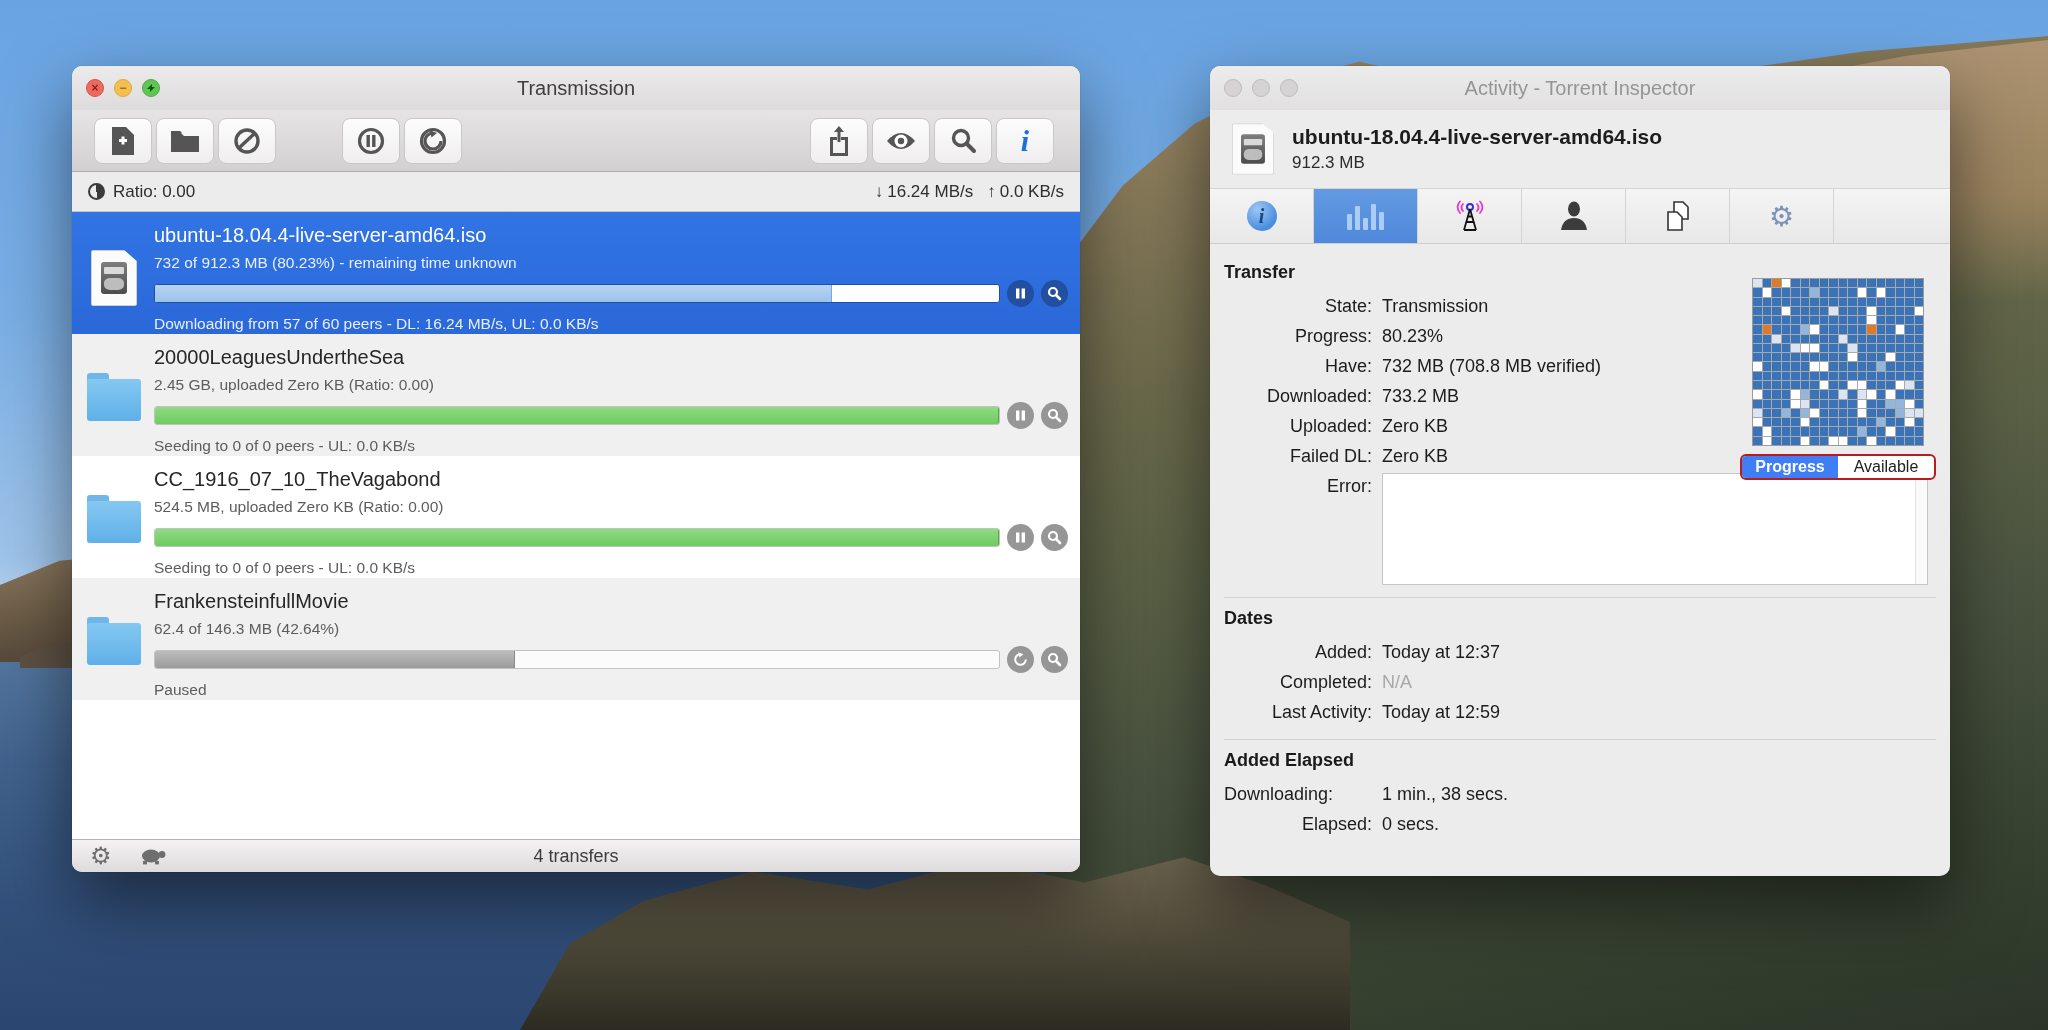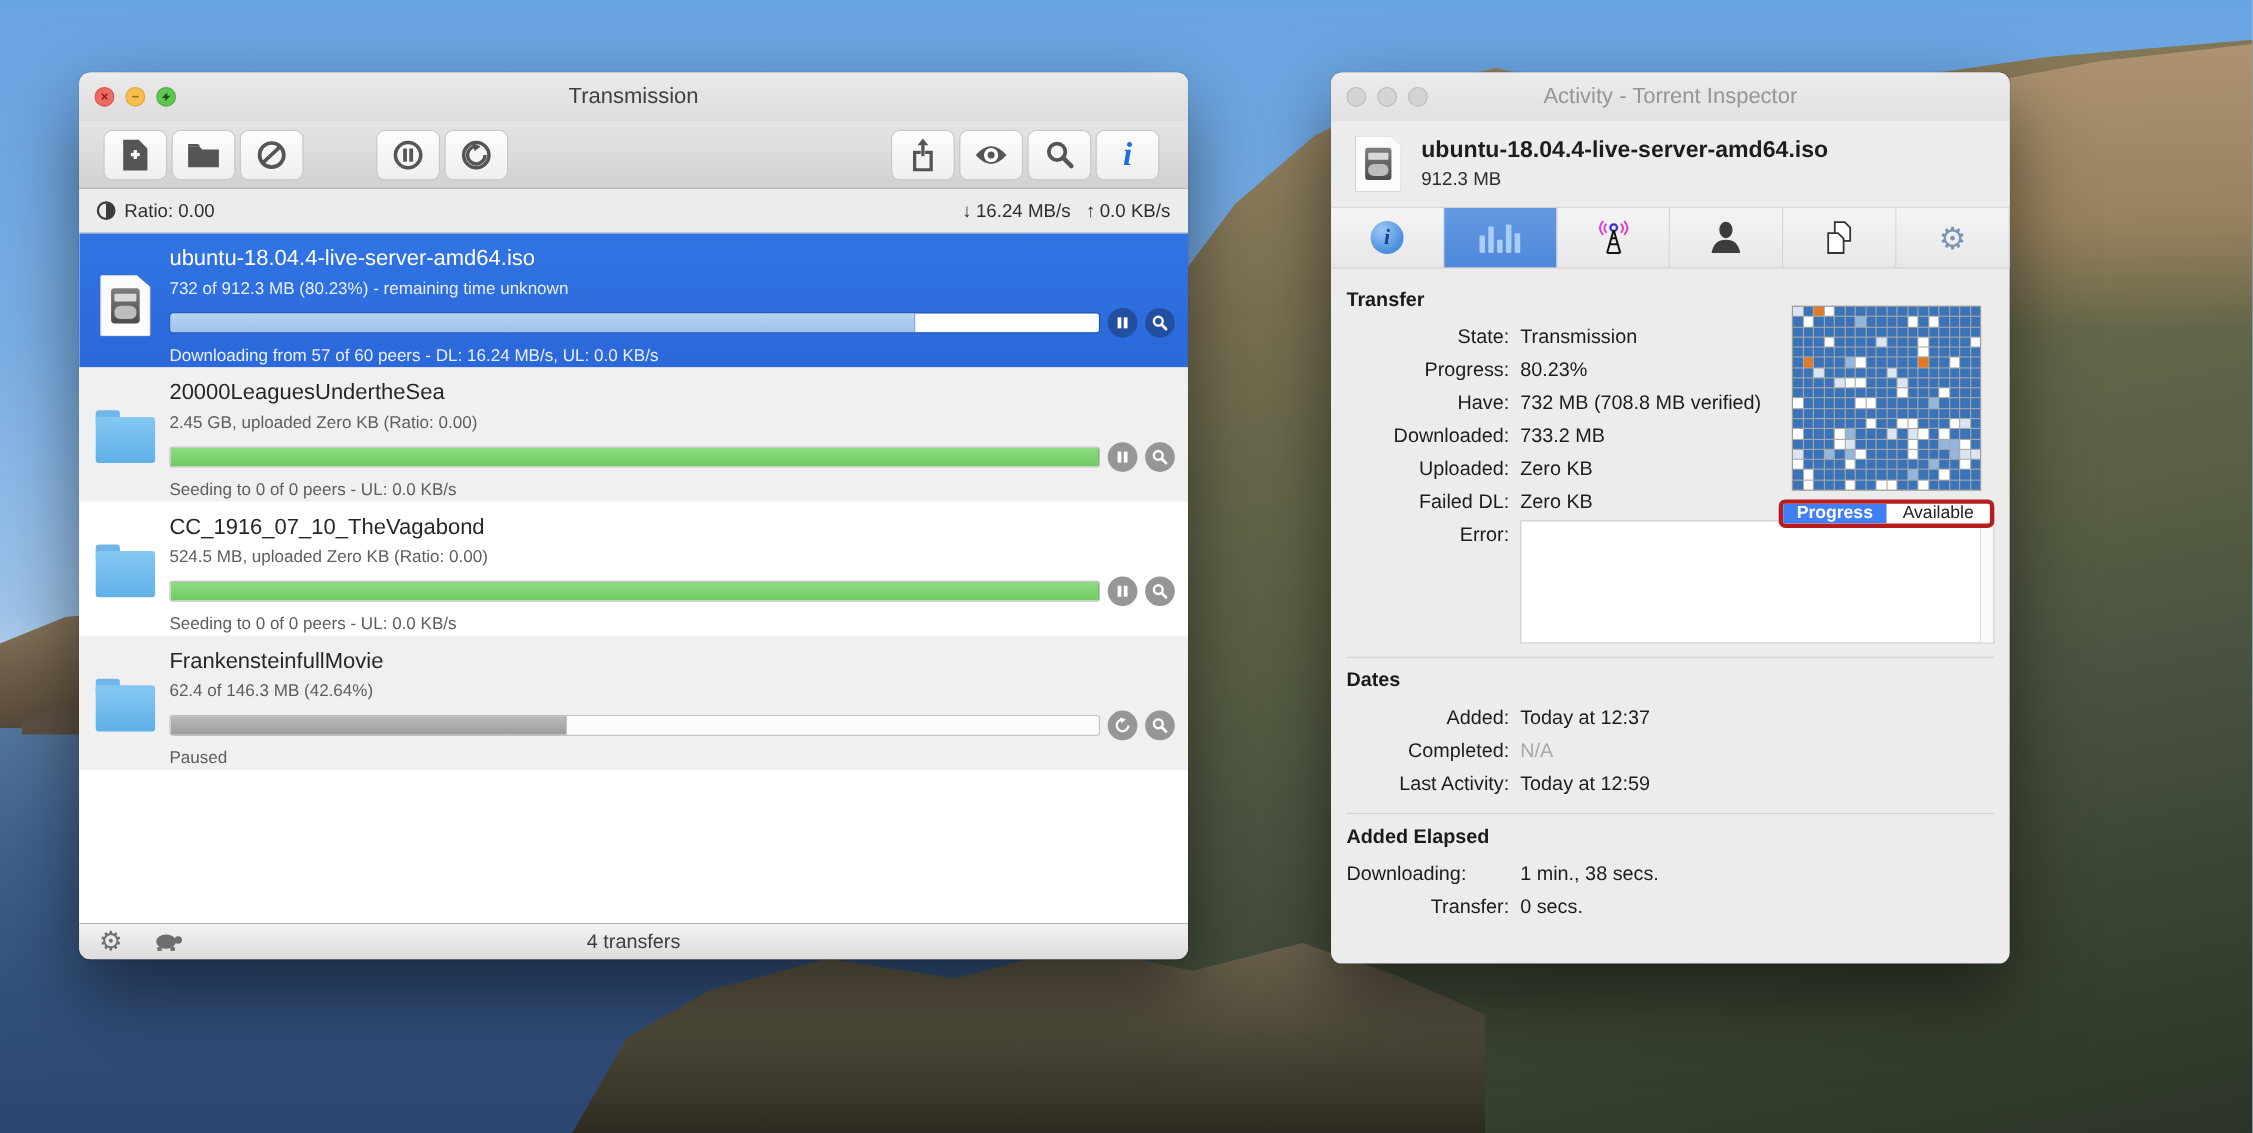--- a/index.html
+++ b/index.html
@@ -87,21 +87,21 @@
   .disk { width:26px; height:32px; background:linear-gradient(180deg,#7e7e7e,#4c4c4c); border-radius:3px; position:relative; }
   .disk:before { content:""; position:absolute; left:3px; top:5px; right:3px; height:7px; background:#d9d9d9; border-radius:1px; }
   .disk:after { content:""; position:absolute; left:3px; bottom:4px; right:3px; height:12px; background:#bdbdbd; border-radius:6px/5px; }
 
   .footer { height:33px; background:linear-gradient(180deg,#f4f2f3,#dddbdc); border-top:1px solid #b5b3b4;
     border-radius:0 0 10px 10px; display:flex; align-items:center; padding:0 18px; position:relative; }
   .footer-count { position:absolute; left:0; right:0; text-align:center; font-size:18px; color:#3d3d3d; }
   .gear-glyph { font-size:24px; color:#6e6e6e; margin-right:26px; }
 
   
-  #inspector { left:1210px; top:66px; width:617px; height:810px; background:#ececec; }
+  #inspector { left:1210px; top:66px; width:740px; height:810px; background:#ececec; }
   #inspector .titlebar { background:linear-gradient(180deg,#ececec,#e2e0e1); }
   #inspector .title { color:#959595; }
   .insp-header { height:78px; display:flex; align-items:center; padding:0 20px; background:#ececec; }
   .insp-file-icon { margin-right:16px; transform:scale(.92); }
   .insp-name { font-size:21px; font-weight:bold; color:#1d1d1d; margin-bottom:4px; }
   .insp-size { font-size:17px; color:#2c2c2c; }
   .tabs { height:56px; display:flex; border-top:1px solid #d6d6d6; border-bottom:1px solid #cfcfcf;
     background:linear-gradient(180deg,#f4f4f4,#e8e8e8); }
   .tab { width:104px; display:flex; align-items:center; justify-content:center; border-right:1px solid #d4d4d4; }
   .tab.selected { background:linear-gradient(180deg,#639ae2,#4f88da); }
@@ -123,21 +123,21 @@
   .error-row .k { width:148px; text-align:right; flex:none; line-height:26px; }
   .error-box { margin-left:10px; width:546px; height:112px; background:#fff; border:1px solid #c6c6c6; position:relative; }
   .error-box .sb { position:absolute; right:0; top:0; bottom:0; width:12px; background:#fafafa; border-left:1px solid #e2e2e2; }
   .divider { height:1px; background:#d2d2d2; margin:12px 0 10px 0; }
 
   .pieces-wrap { position:absolute; top:34px; right:26px; width:172px; }
   .pieces { width:172px; height:168px; background:#a9a9a9; border:1px solid #9a9a9a;
     display:grid; grid-template-columns:repeat(18,1fr); grid-template-rows:repeat(18,1fr); gap:1px; }
   .pieces i { display:block; }
   .seg { display:flex; margin-top:8px; width:196px; margin-left:-12px; height:26px; border-radius:6px; overflow:hidden;
-    border:4px solid #b91c1c; background:#fff; font-size:16px; }
+    border:2px solid #b91c1c; background:#fff; font-size:16px; }
   .seg .opt { flex:1; display:flex; align-items:center; justify-content:center; color:#222; }
   .seg .opt.on { background:#3f7ef5; color:#fff; font-weight:bold; }
 </style>
 </head>
 <body>
 
 <div class="wp ocean"></div>
 <div class="wp island"></div>
 <div class="wp islet"></div>
 <div class="wp mountain"></div>
@@ -810,17 +810,17 @@
         <span class="v">Today at 12:59</span>
       </div>
 
     <div class="divider"></div>
     <div class="sect-head">Added Elapsed</div>
     <div class="kv">
         <span class="k" style="text-align:left">Downloading:</span>
         <span class="v">1 min., 38 secs.</span>
       </div>
     <div class="kv">
-        <span class="k">Transfer:</span>
+        <span class="k">Elapsed:</span>
         <span class="v">0 secs.</span>
       </div>
   </div>
 </div>
 
 </body></html>

